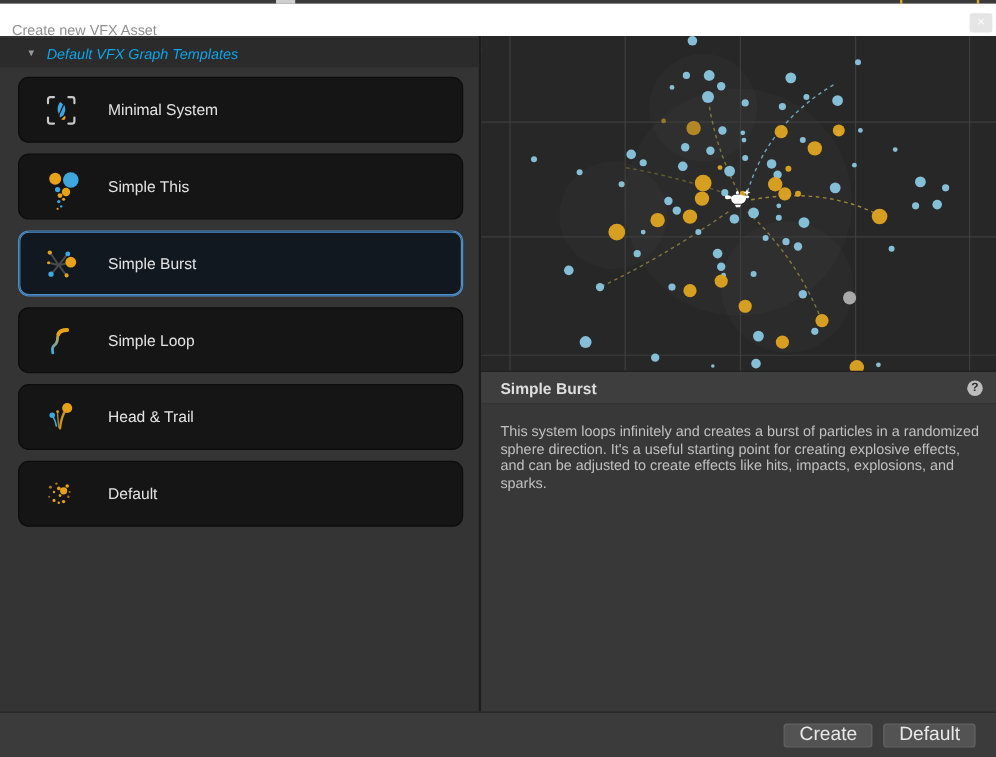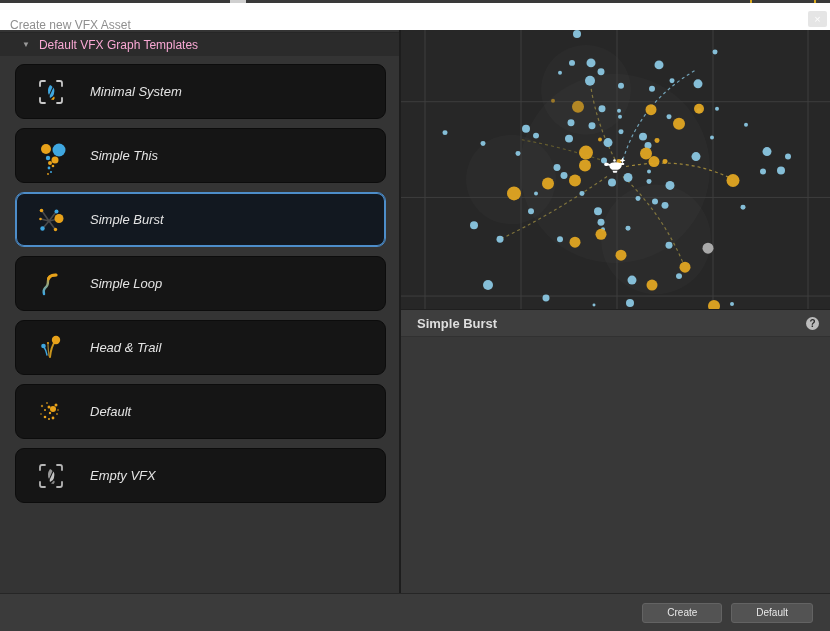--- a/index.html
+++ b/index.html
@@ -18,44 +18,44 @@
     display:flex; padding:15px 10px; }
   .title { color:#8f8f8f; font-size:12px; }
   .close-btn { position:absolute; right:3px; top:8px; width:19px; height:16px; background:#e5e5e5;
     border:none; border-radius:2px; color:#fdfdfd; font-size:11px; line-height:14px; cursor:default; }
 
   .left-panel { position:absolute; top:30px; left:0; width:401px; bottom:38px;
     background:#343434; border-right:2px solid #1d1d1d; }
   .list-header { height:24px; margin-top:2px; background:#2b2b2b; border-top:1px solid #262626;
     display:flex; align-items:center; gap:9px; padding-left:22px; }
   .arrow { color:#999; font-size:8px; }
-  .hlabel { color:#f9a8d4; font-size:12px; }
+  .hlabel { color:#0ea5e9; font-size:12px;font-style:italic; }
   .items { padding:8px 13px 0 15px; }
   .item { width:371px; height:55px; margin-bottom:9px; background:#151515;
     border:1px solid #0c0c0c; border-radius:9px; display:flex; align-items:center;
-    padding-left:20px; gap:24px; cursor:default;font-style:italic; }
+    padding-left:20px; gap:24px; cursor:default; }
   .item.selected { background:#121820; border:1px solid #4d8dc9; box-shadow:0 0 0 1px #4d8dc9 inset; }
   .item .icon { width:30px; height:30px; flex:0 0 30px; }
   .item-label { color:#e3e3e3; font-size:13px; }
 
   .right-panel { position:absolute; top:30px; left:401px; right:0; bottom:38px; background:#383838; }
   .preview { height:280px; background:#272727; border-bottom:1px solid #1f1f1f; }
   .preview svg { display:block; width:100%; height:100%; }
   .desc-header { height:27px; background:#3e3e3e; border-bottom:1px solid #313131;
     display:flex; align-items:center; justify-content:space-between; padding:0 11px 0 16px; }
   .desc-title { color:#dedede; font-size:13px; font-weight:bold; }
   .help { width:13px; height:13px; border-radius:50%; background:#bcbcbc; color:#2b2b2b;
     font-size:10px; font-weight:bold; display:flex; align-items:center; justify-content:center; cursor:default; }
   .desc-body { padding:15px 14px 0 16px; color:#c0c0c0; font-size:12px; line-height:14.7px; }
 
   .footer { position:absolute; left:0; right:0; bottom:0; height:38px; background:#3b3b3b;
     border-top:1px solid #262626; display:flex; align-items:center; justify-content:flex-end;
     gap:9px; padding-right:17px; }
-  .btn { height:20px; min-width:44px; padding:0 24px; background:#535353; border:1px solid #636363;
-    border-radius:3px; color:#e8e8e8; font-size:10px; cursor:default; }
+  .btn { height:20px; min-width:44px; padding:0 12px; background:#535353; border:1px solid #636363;
+    border-radius:3px; color:#e8e8e8; font-size:16px; cursor:default; }
 </style>
 </head>
 <body>
 
 <div class="dialog">
 
   <div class="top-strip">
     <span class="mark m-gray"></span>
     <span class="mark m-y1"></span>
     <span class="mark m-y2"></span>
@@ -141,29 +141,20 @@
               <circle cx="9" cy="13" r="1" fill="#e8a21a" opacity="1"></circle>
               <circle cx="5" cy="17" r="0.9" fill="#e8a21a" opacity="0.6"></circle>
               <circle cx="9" cy="20" r="1.3" fill="#e8a21a" opacity="1"></circle>
               <circle cx="13" cy="22" r="1" fill="#e8a21a" opacity="1"></circle>
               <circle cx="17" cy="21" r="1.4" fill="#e8a21a" opacity="1"></circle>
               <circle cx="21" cy="17" r="1" fill="#e8a21a" opacity="0.7"></circle>
               <circle cx="14" cy="16" r="1.2" fill="#e8a21a" opacity="1"></circle>
               <circle cx="22" cy="13" r="0.9" fill="#e8a21a" opacity="0.6"></circle>
             </svg></span>
           <span class="item-label">Default</span>
-        </div>
-        <div class="item">
-          <span class="icon"><svg viewBox="0 0 30 34">
-              <path d="M4 9 L4 6 Q4 4 6 4 L9 4 M21 4 L24 4 Q26 4 26 6 L26 9 M26 21 L26 24 Q26 26 24 26 L21 26 M9 26 L6 26 Q4 26 4 24 L4 21" stroke="#b5b5b5" stroke-width="1.8" fill="none" stroke-linecap="round"></path>
-              <path d="M14 8 Q10.5 13 13 18 L16.5 10 Q15.5 8.6 14 8 Z" fill="#9a9a9a"></path>
-  <path d="M17.5 10.5 Q19.5 14 17 19 L14 21 Q13.5 19.8 13.8 18.6 Z" fill="#c4c4c4"></path>
-  <path d="M18 19.5 Q19.5 21 17.5 23 L15 22.5 Z" fill="#8a8a8a"></path>
-            </svg></span>
-          <span class="item-label">Empty VFX</span>
         </div>
       </div>
   </div>
 
   <div class="right-panel">
     <div class="preview">
       <svg id="preview-svg" viewBox="0 0 429 280" preserveAspectRatio="none">
           <circle cx="214" cy="139" r="95" fill="#ffffff" opacity="0.02"></circle>
           <circle cx="185" cy="60" r="45" fill="#ffffff" opacity="0.02"></circle>
           <circle cx="255" cy="210" r="55" fill="#ffffff" opacity="0.02"></circle>
@@ -278,20 +269,21 @@
   <circle cx="11.5" cy="3" r="1.3"></circle>
   <path d="M2.5 5.2 Q0.6 5.8 1.2 7.4 Q1.7 8.8 4.6 8.3 L6.2 8 Q6.4 10.9 9 12.3 L15 12.3 Q18.6 10.6 18.8 7.4 L19.9 7.6 Q21.5 7.7 21.3 6.3 Q21.1 5.2 19.5 5.3 L16.9 5.6 Q15 4.6 12 4.6 Q8 4.6 6.6 6.4 L4.8 5.4 Q3.6 4.9 2.5 5.2 Z"></path>
   <path d="M9.5 13.2 L14.5 13.2 L13.7 15.2 L10.3 15.2 Z"></path>
           </g>
         </svg>
     </div>
     <div class="desc-header">
       <span class="desc-title">Simple Burst</span>
       <span class="help">?</span>
     </div>
+    <div class="desc-body">This system loops infinitely and creates a burst of particles in a randomized sphere direction. It's a useful starting point for creating explosive effects, and can be adjusted to create effects like hits, impacts, explosions, and sparks.</div>
   </div>
 
   <div class="footer">
     <button class="btn">Create</button>
     <button class="btn">Default</button>
   </div>
 
 </div>
 
 </body></html>

